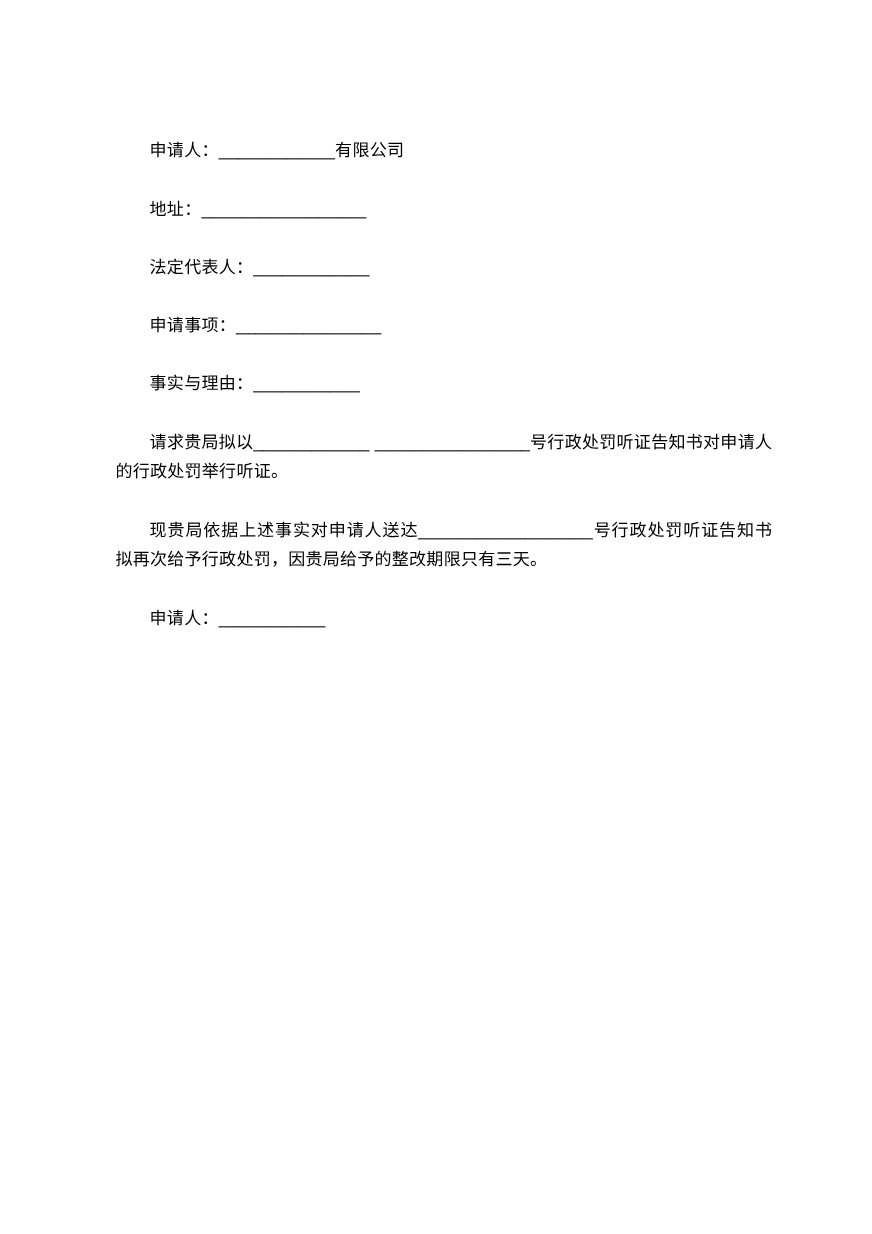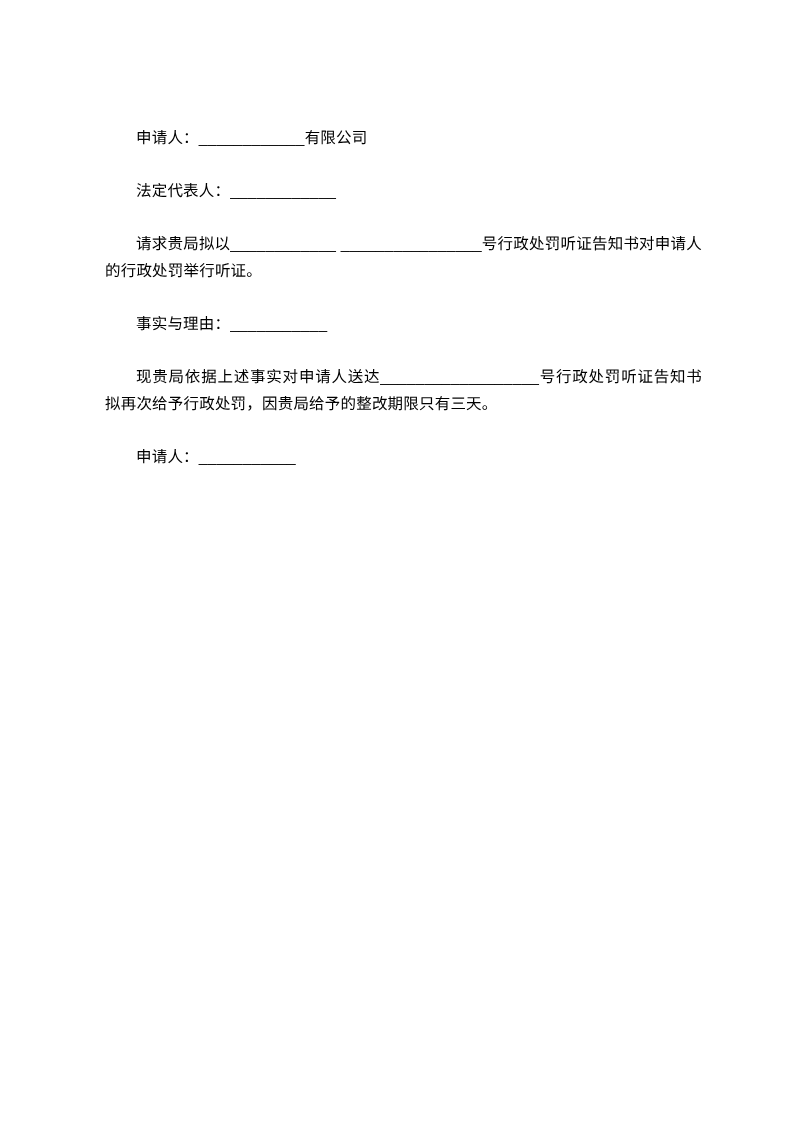--- a/index.html
+++ b/index.html
@@ -28,18 +28,20 @@
   }
   .block:last-child {
     margin-bottom: 0;
   }
 </style>
 </head>
 <body style="background: rgb(255, 255, 255);">
 
 <div class="page" style="background: rgb(255, 255, 255); color: rgb(0, 0, 0);">
   <p class="block">申请人：____________有限公司</p>
+  <p class="block">地址：_________________</p>
   <p class="block">法定代表人：____________</p>
+  <p class="block">申请事项：_______________</p>
+  <p class="block">事实与理由：___________</p>
   <p class="block">请求贵局拟以____________ ________________号行政处罚听证告知书对申请人的行政处罚举行听证。</p>
-  <p class="block">事实与理由：___________</p>
   <p class="block">现贵局依据上述事实对申请人送达__________________号行政处罚听证告知书拟再次给予行政处罚，因贵局给予的整改期限只有三天。</p>
   <p class="block">申请人：___________</p>
 </div>
 
 </body></html>

